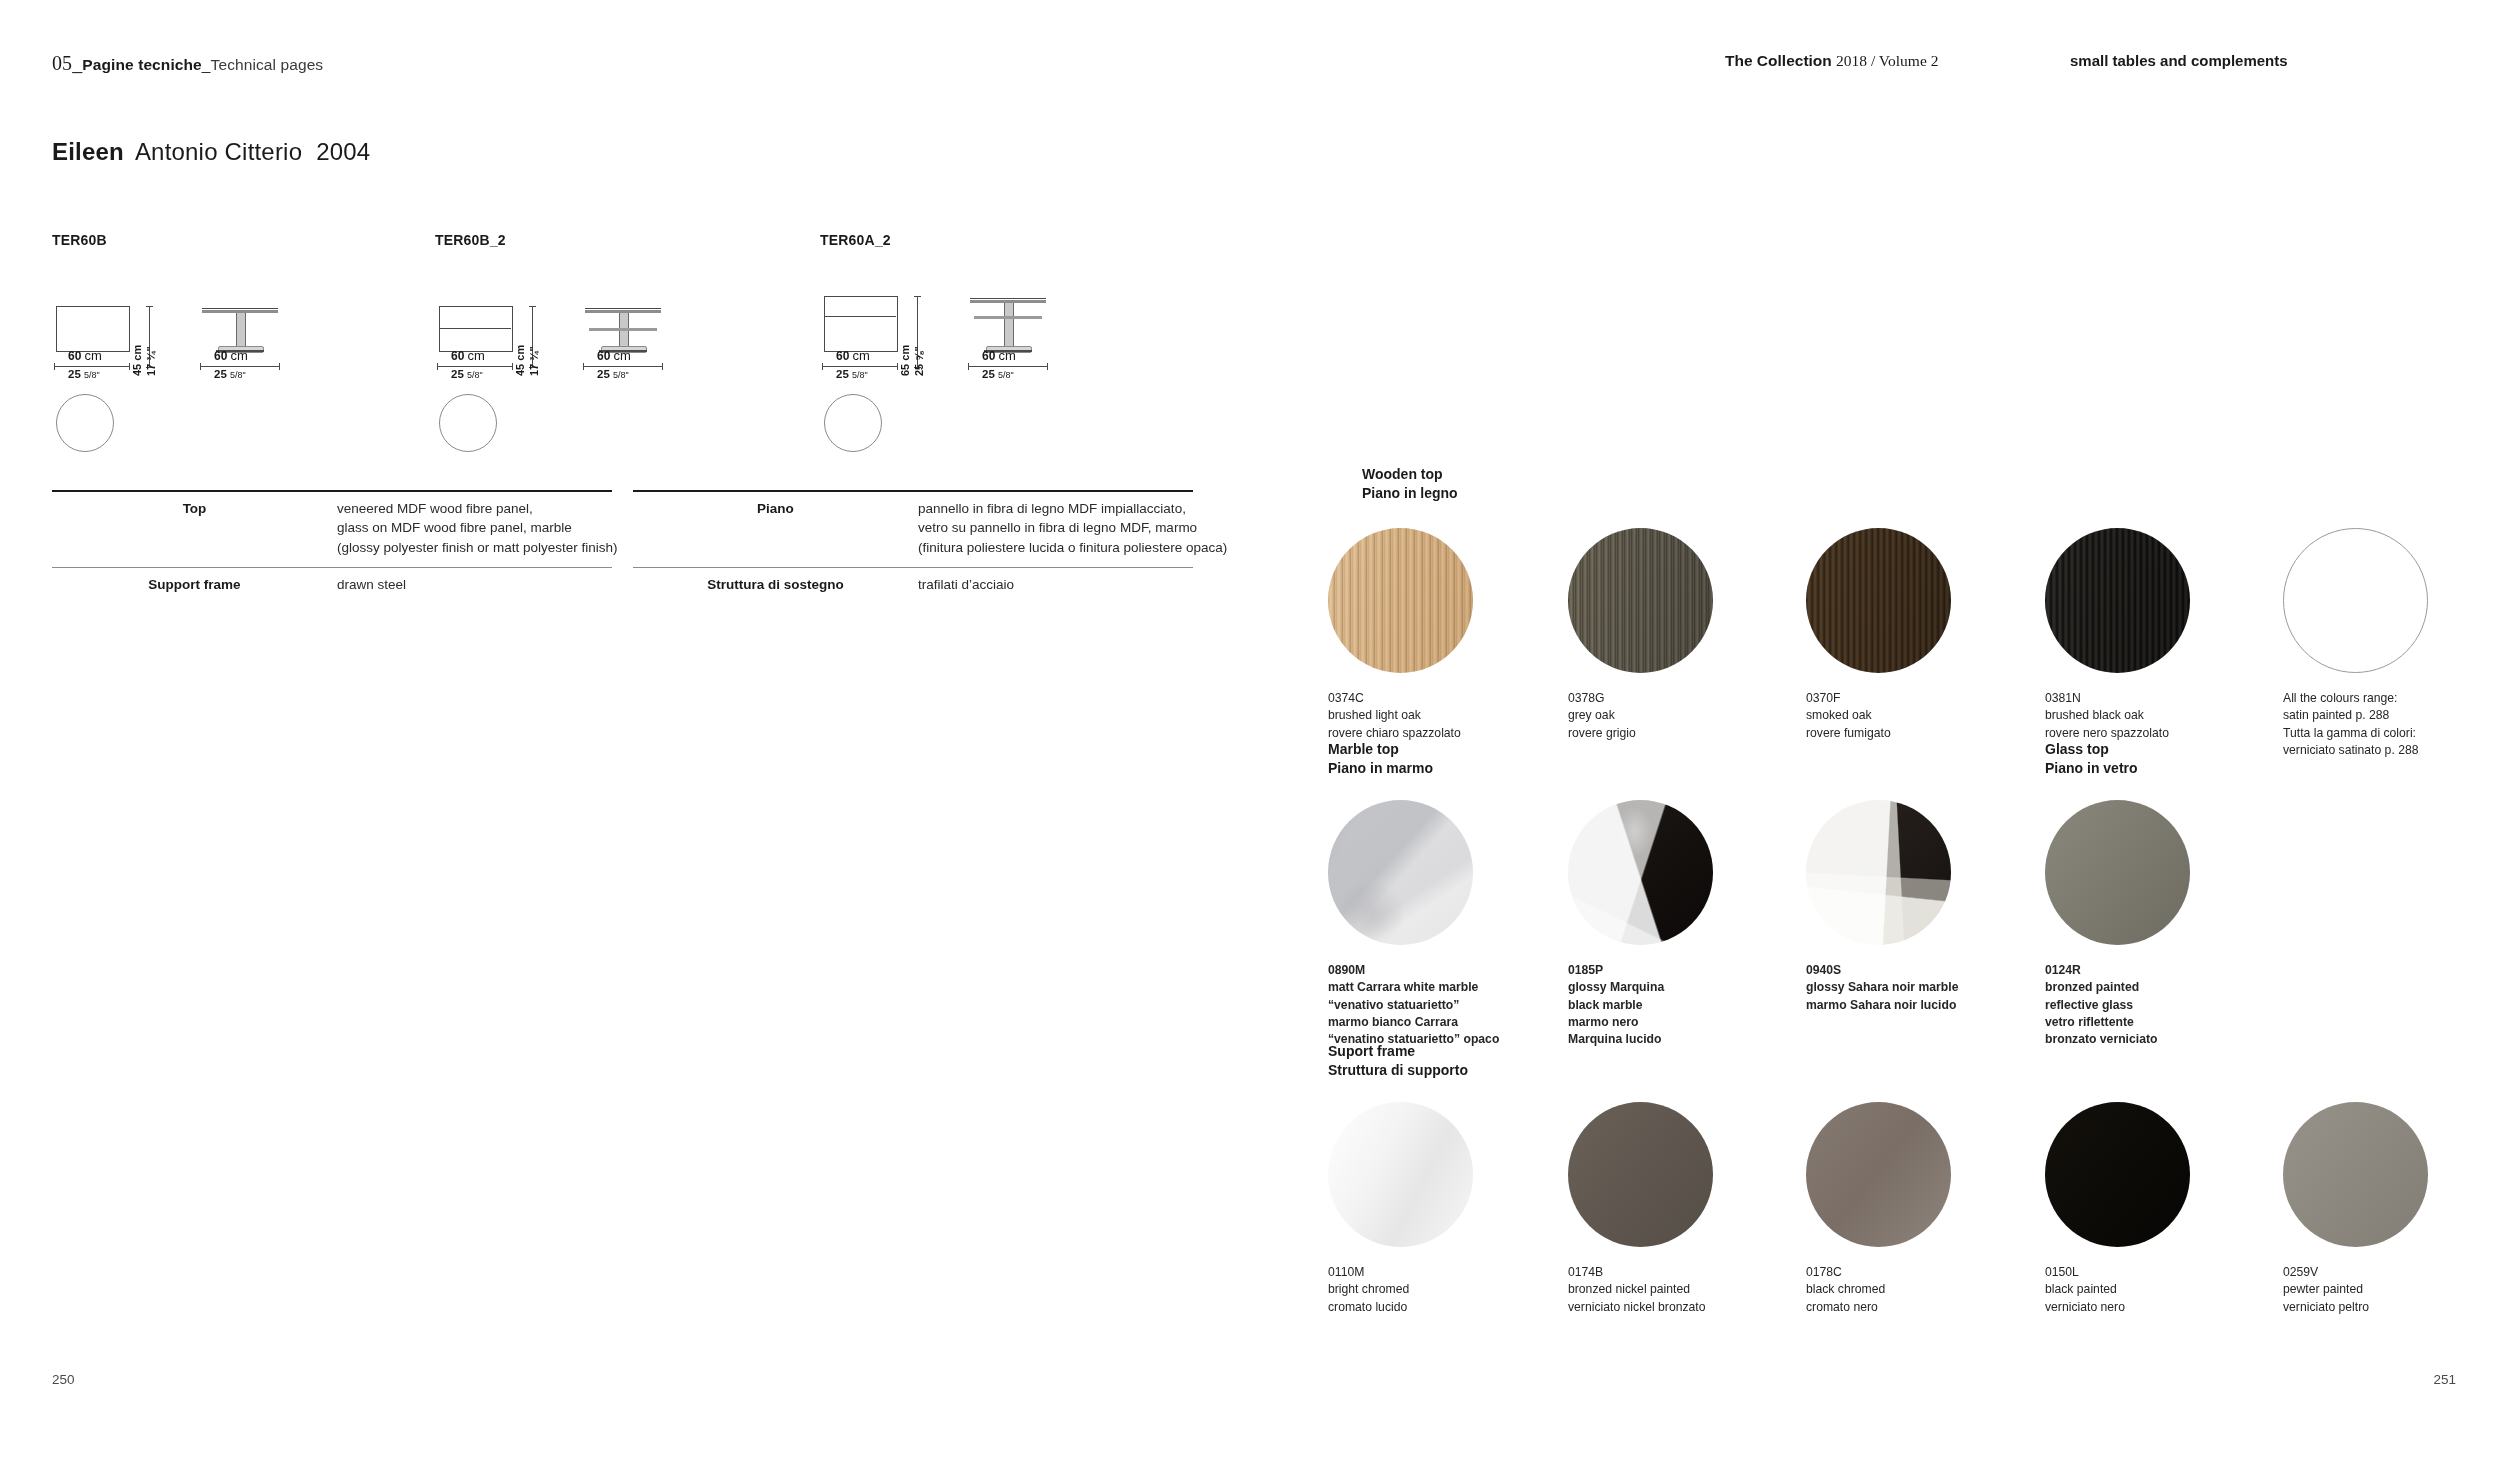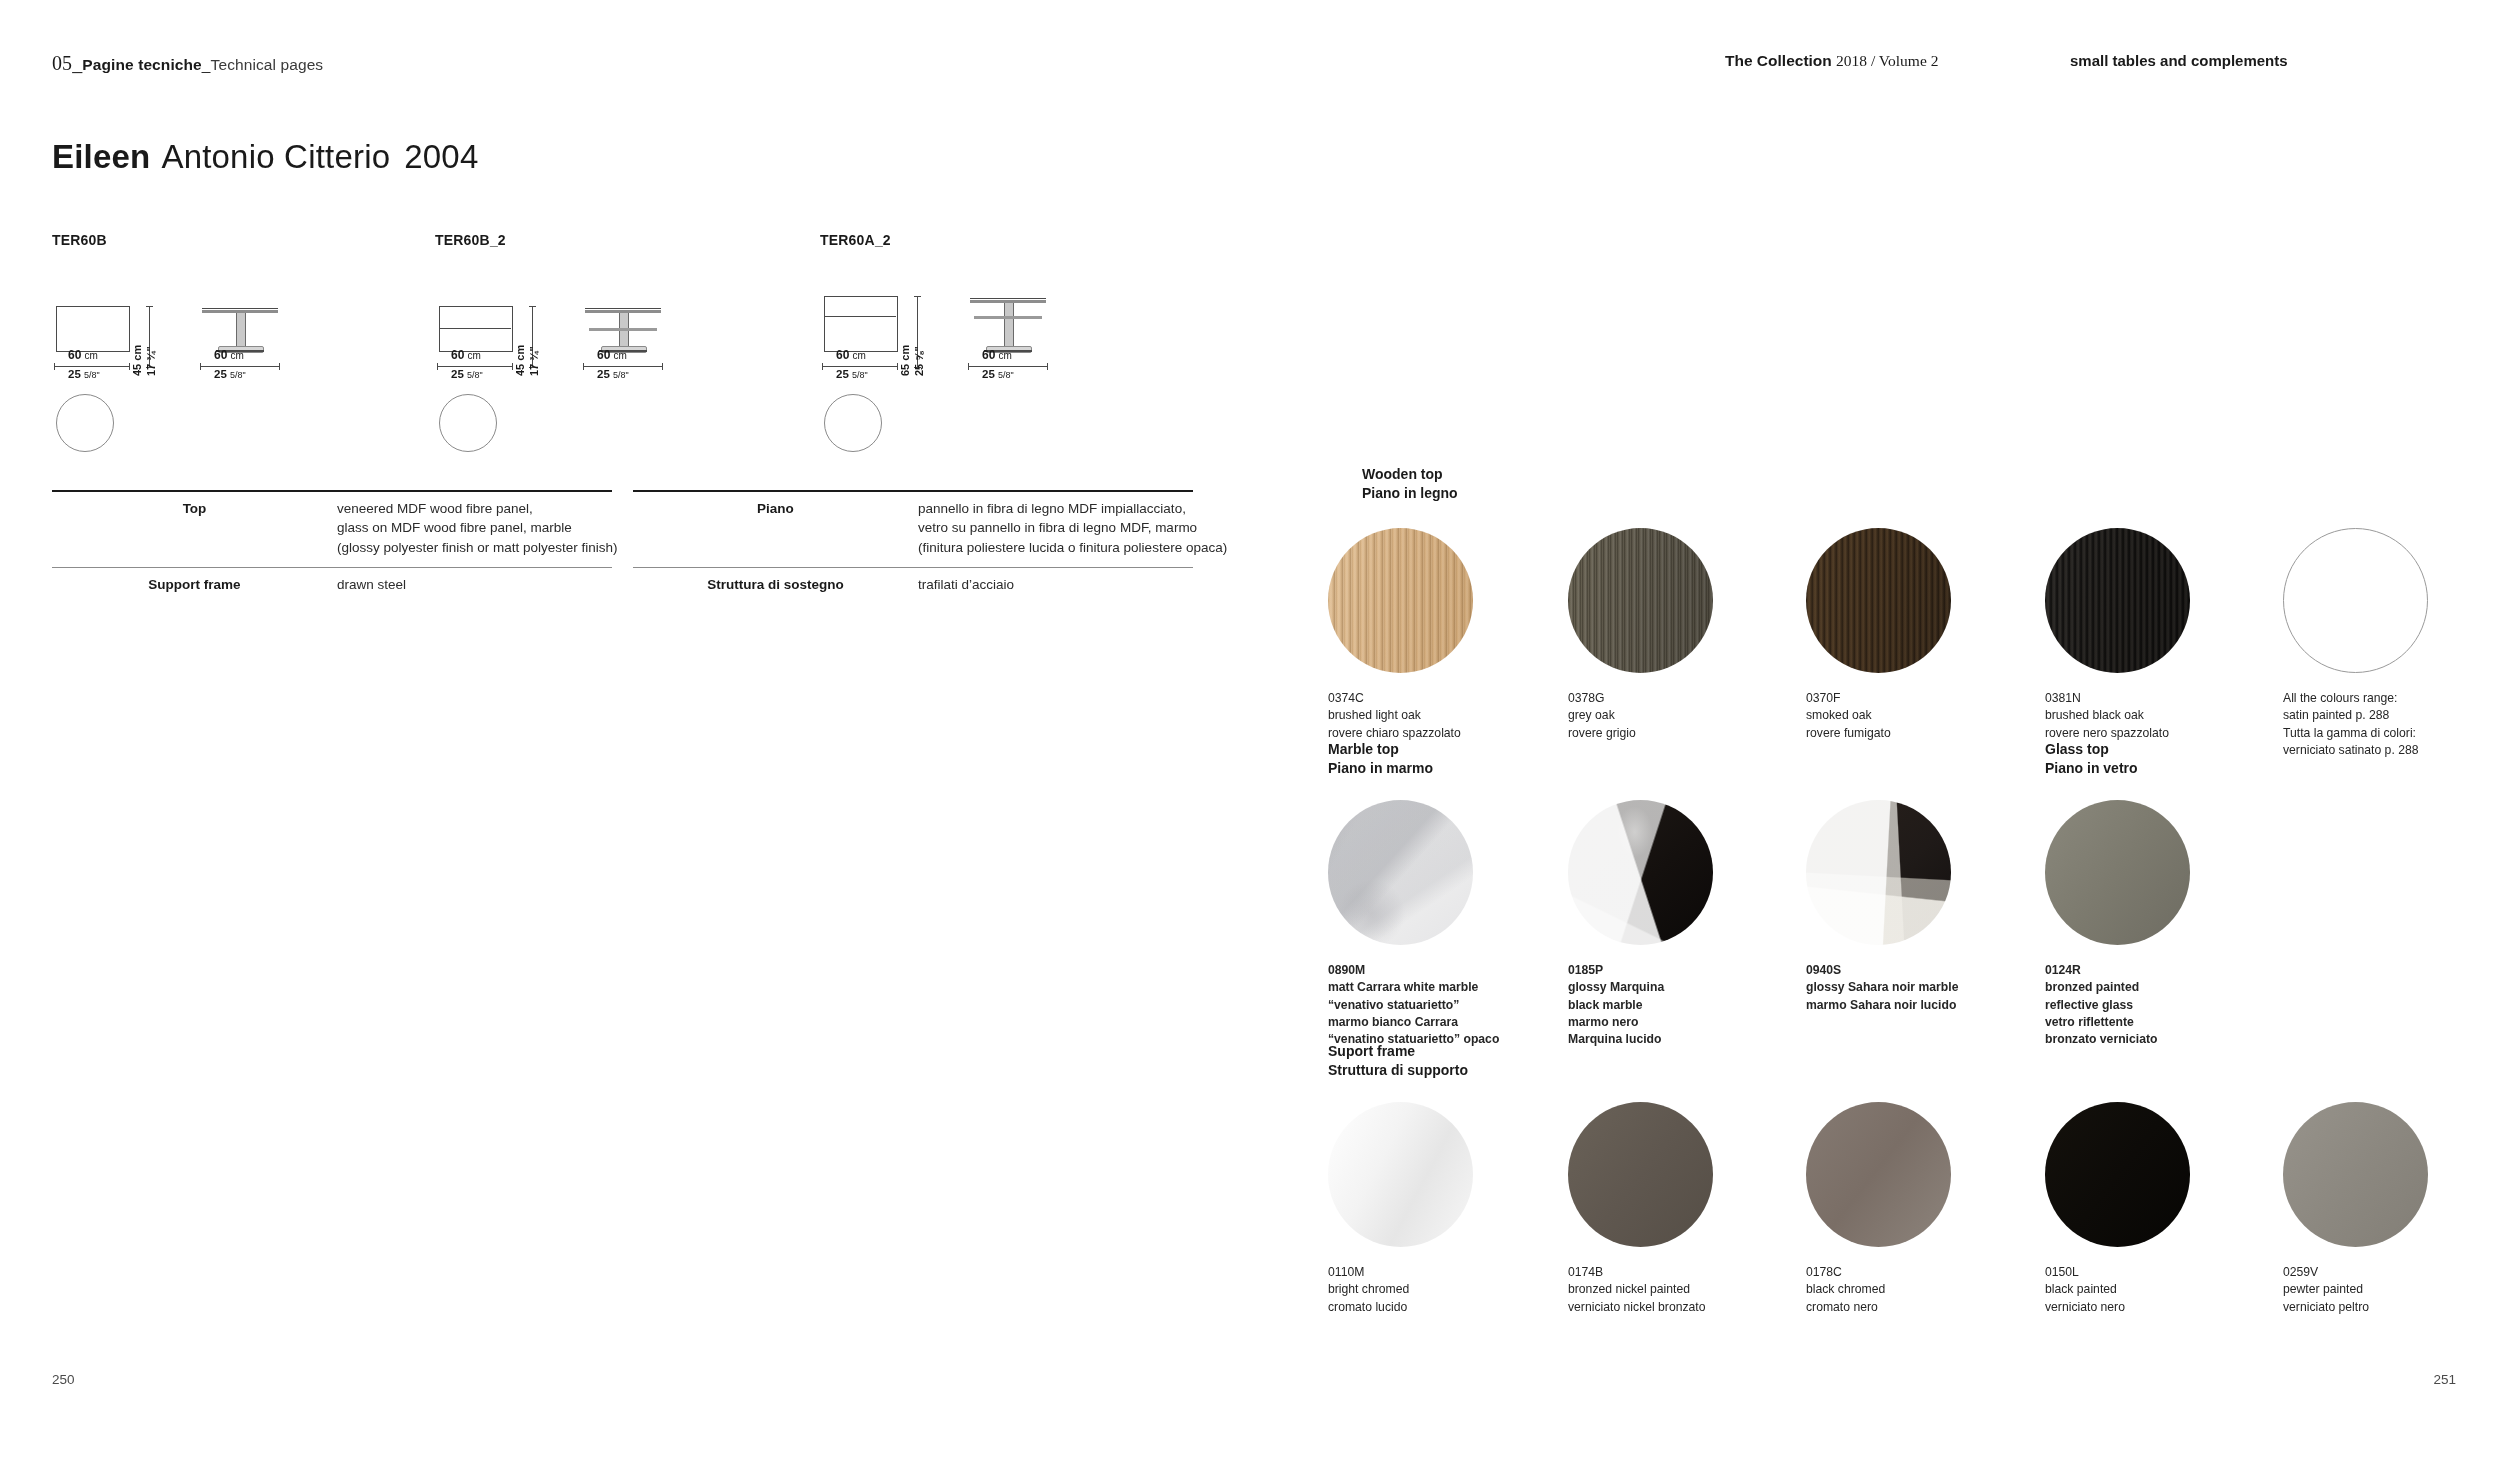--- a/index.html
+++ b/index.html
@@ -16,21 +16,21 @@
   .runhead-left .b{font-weight:bold;}
   .runhead-left .light{color:#3a3a3a;}
 
   .runhead-mid{position:absolute;left:1725px;top:52px;font-size:15.5px;white-space:nowrap;}
   .runhead-mid .b{font-weight:bold;}
   .runhead-mid .ser{font-family:"Liberation Serif","DejaVu Serif",serif;}
 
   .runhead-right{position:absolute;left:2070px;top:52px;font-size:15px;font-weight:bold;white-space:nowrap;}
 
   
-  .title{position:absolute;left:52px;top:138px;font-size:33px;white-space:nowrap;letter-spacing:.2px;}
+  .title{position:absolute;left:52px;top:138px;font-size:24px;white-space:nowrap;letter-spacing:.2px;}
   .title .name{font-weight:bold;}
   .title .designer{font-weight:normal;margin-left:11px;}
   .title .year{font-weight:normal;margin-left:14px;}
 
   
   .draw-block{position:absolute;top:232px;}
   .draw-code{font-size:14px;font-weight:bold;letter-spacing:.2px;white-space:nowrap;}
   .draw-canvas{position:relative;margin-top:34px;width:320px;height:190px;}
 
   .tbl-front{position:absolute;border:1.2px solid #4a4a4a;background:#fff;}
@@ -43,21 +43,21 @@
   .sv-shelf{position:absolute;background:#9a9a9a;height:2.6px;}
   .sv-base{position:absolute;background:#4a4a4a;height:2.4px;}
   .sv-basepad{position:absolute;background:#d6d6d6;border:1px solid #8a8a8a;}
 
   
   .dim-h{position:absolute;height:1px;background:#4a4a4a;}
   .dim-v{position:absolute;width:1px;background:#4a4a4a;}
   .tick{position:absolute;background:#4a4a4a;}
   .dim-lbl{position:absolute;font-size:11.5px;white-space:nowrap;line-height:1.18;}
   .dim-lbl .cm{font-weight:bold;font-size:12px;}
-  .dim-lbl .u{font-weight:normal;font-size:10px;}
+  .dim-lbl .u{font-weight:normal;font-size:13px;}
   .dim-lbl .inch{font-weight:bold;font-size:11.5px;}
   .dim-lbl .frac{font-weight:normal;font-size:9px;vertical-align:baseline;}
   .dim-vlbl{position:absolute;transform:rotate(-90deg);transform-origin:left bottom;white-space:nowrap;font-size:11.5px;}
 
   .plan-circle{position:absolute;border:1.1px solid #8a8a8a;border-radius:50%;background:#fff;}
 
   
   .spec{position:absolute;}
   .spec .rule-top{height:1.6px;background:#1a1a1a;width:100%;}
   .spec .rule-mid{height:1px;background:#8c8c8c;width:100%;}

